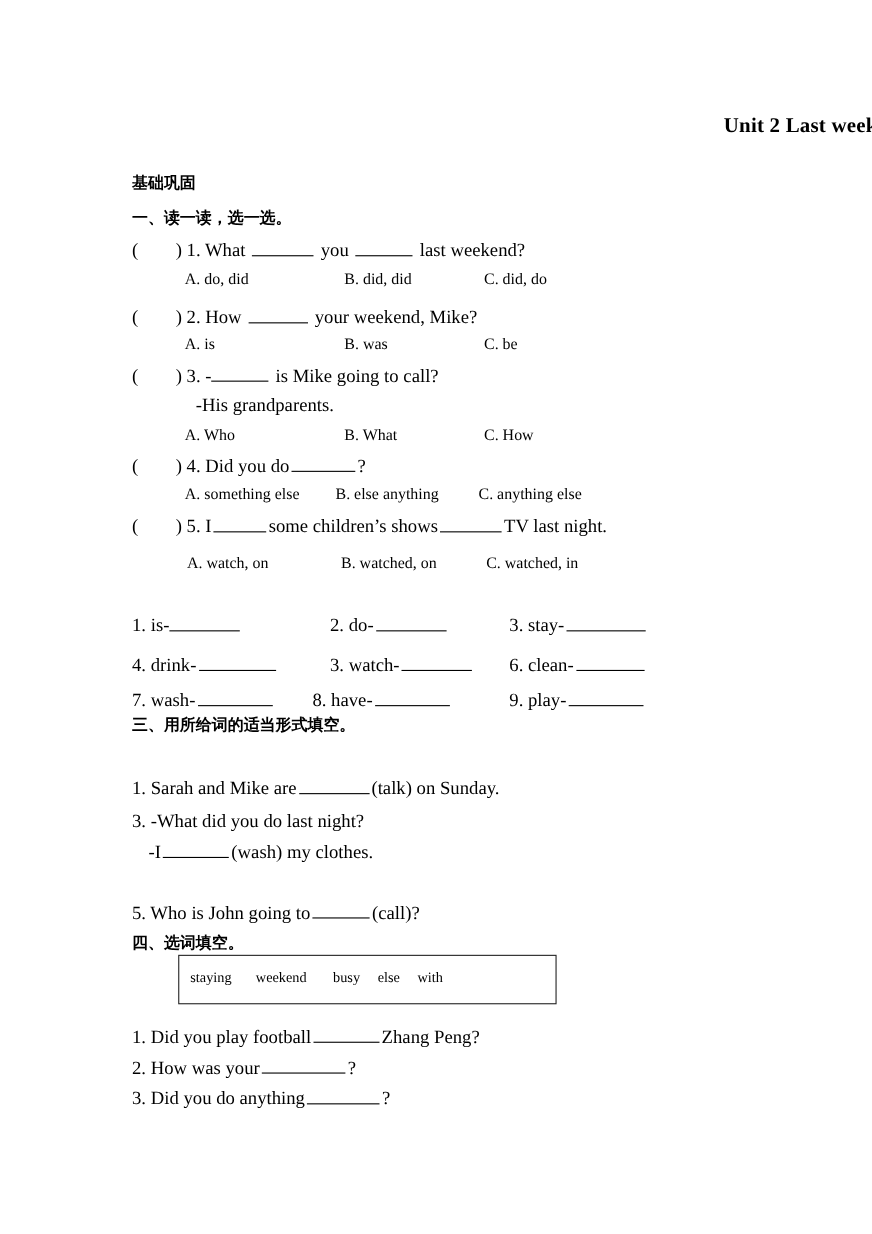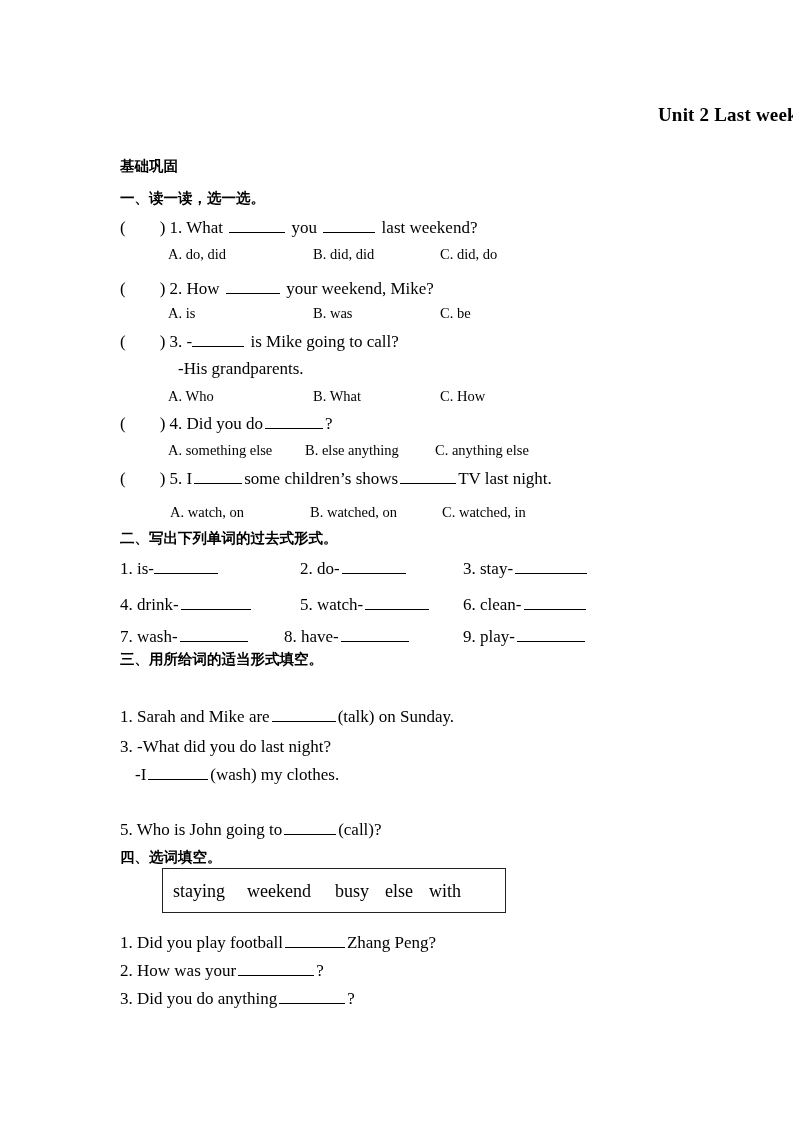--- a/index.html
+++ b/index.html
@@ -59,21 +59,21 @@
     top: 868px;
     width: 344px;
     height: 45px;
     border: 1px solid #222;
     box-sizing: border-box;
   }
   .wordbank-inner {
     position: absolute;
     left: 10px;
     top: 12px;
-    font-size: 18px;
+    font-size: 13px;
     white-space: nowrap;
   }
   .wb-word { display: inline-block; }
   .gap-a { display: inline-block; width: 22px; }
   .gap-b { display: inline-block; width: 24px; }
   .gap-c { display: inline-block; width: 16px; }
   .gap-d { display: inline-block; width: 16px; }
 
   .opt-row { position: absolute; font-size: 14.5px; white-space: nowrap; }
   .opt { position: absolute; }
@@ -145,37 +145,36 @@
     <span class="paren">(　　)</span>
     <span>5.</span>
     <span>I</span><span class="blank-inline" style="width:48px;"></span><span>some children’s shows</span><span class="blank-inline" style="width:56px;"></span><span>TV last night.</span>
   </div>
   <div class="opt-row" style="left:0; top:504px;">
     <span class="opt" style="left:170px;">A.  watch, on</span>
     <span class="opt" style="left:310px;">B. watched, on</span>
     <span class="opt" style="left:442px;">C. watched, in</span>
   </div>
 
-  <div class="cn-head" style="top:529px;">二、写出下列单词的过去式形式。</div>
 
   <div class="line" style="left:120px; top:560px;">
     <span>1.  is-</span><span class="blank-inline" style="width:64px; margin:0;"></span>
   </div>
   <div class="line" style="left:300px; top:560px;">
     <span>2. do-</span><span class="blank-inline" style="width:64px;"></span>
   </div>
   <div class="line" style="left:463px; top:560px;">
     <span>3. stay-</span><span class="blank-inline" style="width:72px;"></span>
   </div>
 
   <div class="line" style="left:120px; top:596px;">
     <span>4. drink-</span><span class="blank-inline" style="width:70px;"></span>
   </div>
   <div class="line" style="left:300px; top:596px;">
-    <span>5. watch-</span><span class="blank-inline" style="width:64px;"></span>
+    <span>3. watch-</span><span class="blank-inline" style="width:64px;"></span>
   </div>
   <div class="line" style="left:463px; top:596px;">
     <span>6. clean-</span><span class="blank-inline" style="width:62px;"></span>
   </div>
 
   <div class="line" style="left:120px; top:628px;">
     <span>7. wash-</span><span class="blank-inline" style="width:68px;"></span>
   </div>
   <div class="line" style="left:284px; top:628px;">
     <span>8. have-</span><span class="blank-inline" style="width:68px;"></span>

